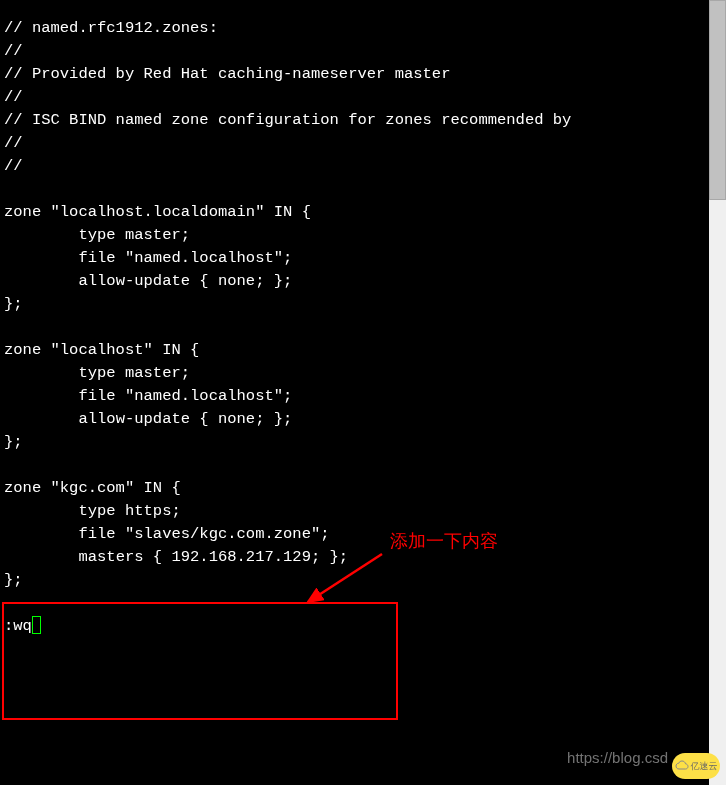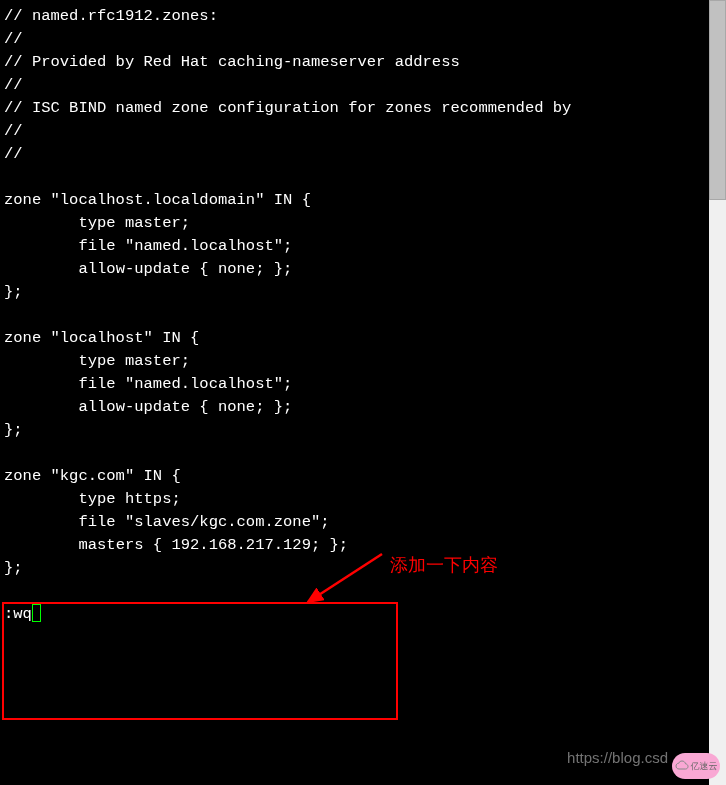--- a/index.html
+++ b/index.html
@@ -11,21 +11,21 @@
       font-size: 15.5px;
       line-height: 23px;
       color: #fff;
       position: relative;
       overflow: hidden;
     }
     .terminal {
       width: 698px;
       height: 785px;
       overflow-y: scroll;
-      padding: 5px 4px;
+      padding: 17px 4px;
       position: relative;
     }
     .terminal::-webkit-scrollbar {
       width: 17px;
     }
     .terminal::-webkit-scrollbar-track {
       background: #f0f0f0;
     }
     .terminal::-webkit-scrollbar-thumb {
       background: #c1c1c1;
@@ -47,21 +47,20 @@
       pointer-events: none;
     }
     .annotation-label {
       position: absolute;
       left: 390px;
       top: 530px;
       color: #ff0000;
       font-family: "Microsoft YaHei", sans-serif;
       font-size: 18px;
       pointer-events: none;
-      margin-top: 24px;
     }
     .arrow {
       position: absolute;
       left: 300px;
       top: 548px;
       pointer-events: none;
     }
     .cursor {
       display: inline-block;
       width: 9px;
@@ -78,21 +77,21 @@
       font-family: Arial, sans-serif;
       font-size: 15px;
       opacity: 0.75;
     }
     .logo-badge {
       position: absolute;
       right: 6px;
       bottom: 6px;
       width: 48px;
       height: 26px;
-      background: #f9a8d4;
+      background: #fde047;
       border-radius: 13px;
       display: flex;
       align-items: center;
       justify-content: center;
       font-size: 9px;
       color: #666;
       font-family: Arial, sans-serif;
     }
     .logo-badge svg { margin-right: 2px; }
     .right-scrollbar {
@@ -112,21 +111,21 @@
       background: #c1c1c1;
       border: 1px solid #a8a8a8;
     }
   </style>
 </head>
 <body>
 
 <div class="terminal">
   <div class="line">// named.rfc1912.zones:</div>
   <div class="line">//</div>
-  <div class="line">// Provided by Red Hat caching-nameserver address</div>
+  <div class="line">// Provided by Red Hat caching-nameserver master</div>
   <div class="line">//</div>
   <div class="line">// ISC BIND named zone configuration for zones recommended by</div>
   <div class="line">//</div>
   <div class="line">//</div>
   <div class="blank"></div>
   <div class="line">zone "localhost.localdomain" IN {</div>
   <div class="line">        type master;</div>
   <div class="line">        file "named.localhost";</div>
   <div class="line">        allow-update { none; };</div>
   <div class="line">};</div>

